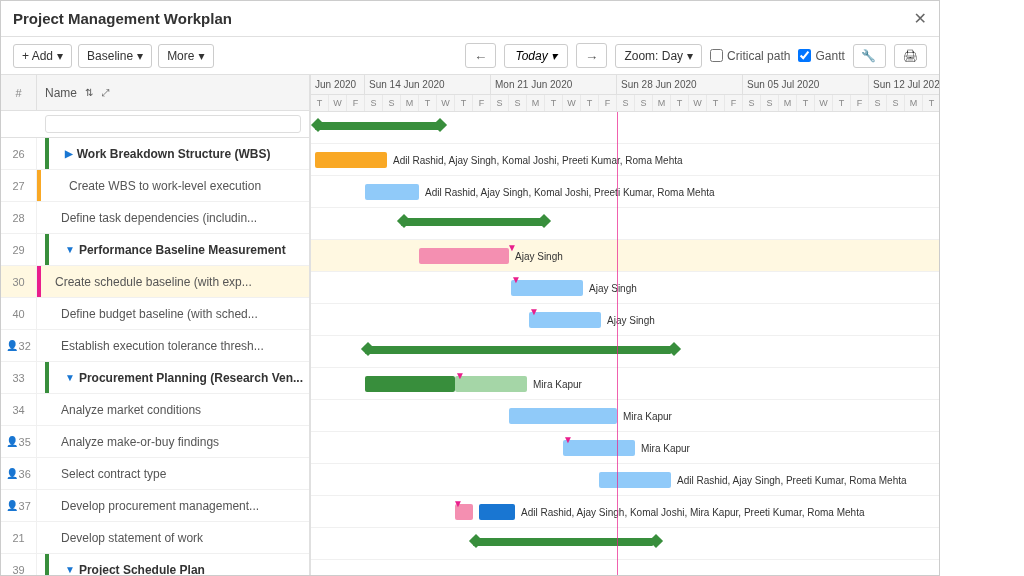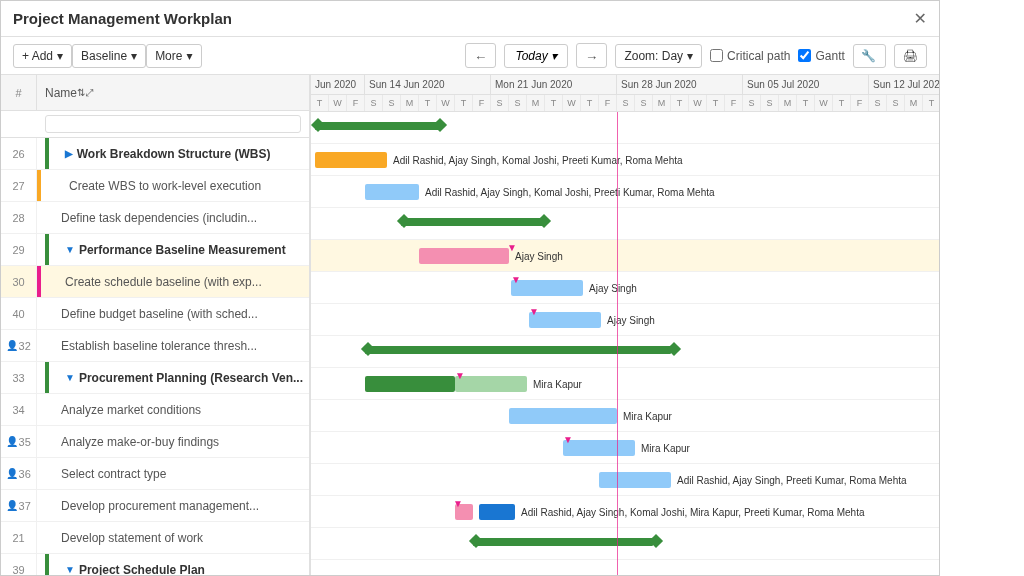--- a/index.html
+++ b/index.html
@@ -14,21 +14,21 @@
       background: #fff;
     }
     .title-bar-title { font-size: 15px; font-weight: 600; color: #333; }
     .close-btn { cursor: pointer; font-size: 16px; color: #666; background: none; border: none; }
 
     
     .toolbar {
       display: flex; align-items: center; justify-content: space-between;
       padding: 6px 12px; border-bottom: 1px solid #e0e0e0; background: #fff;
     }
-    .toolbar-left { display: flex; align-items: center; }
+    .toolbar-left { display: flex; align-items: center; gap: 6px; }
     .toolbar-right { display: flex; align-items: center; gap: 8px; }
     .btn {
       display: flex; align-items: center; gap: 4px;
       padding: 4px 8px; border: 1px solid #ccc; border-radius: 3px;
       background: #fff; cursor: pointer; font-size: 12px; color: #333;
     }
     .nav-btn { padding: 4px 8px; border: 1px solid #ccc; border-radius: 3px; background: #fff; cursor: pointer; color: #555; }
     .today-btn { padding: 4px 10px; border: 1px solid #ccc; border-radius: 3px; background: #fff; cursor: pointer; font-size: 12px; font-style: italic; }
     .critical-path { display: flex; align-items: center; gap: 4px; font-size: 12px; color: #555; }
     .critical-path input[type=checkbox] { cursor: pointer; }
@@ -37,21 +37,21 @@
     
     .main { display: flex; flex: 1; overflow: hidden; }
 
     
     .task-list { width: 310px; min-width: 310px; border-right: 2px solid #e0e0e0; display: flex; flex-direction: column; overflow: hidden; }
     .task-list-header {
       display: flex; align-items: center; background: #f5f5f5;
       border-bottom: 1px solid #e0e0e0; height: 36px;
     }
     .col-hash { width: 36px; text-align: center; font-size: 11px; color: #888; border-right: 1px solid #e0e0e0; padding: 0 4px; flex-shrink: 0; height: 100%; display: flex; align-items: center; justify-content: center; }
-    .col-name { flex: 1; padding: 0 8px; font-size: 12px; color: #555; display: flex; align-items: center; gap: 0; }
+    .col-name { flex: 1; padding: 0 8px; font-size: 12px; color: #555; display: flex; align-items: center; gap: 8px; }
     .search-row { display: flex; align-items: center; padding: 4px 8px; border-bottom: 1px solid #e0e0e0; background: #fff; }
     .search-input { border: 1px solid #ddd; border-radius: 3px; padding: 2px 6px; font-size: 11px; width: 100%; outline: none; }
     .task-rows { flex: 1; overflow-y: auto; overflow-x: hidden; }
 
     .task-row {
       display: flex; align-items: center; height: 32px;
       border-bottom: 1px solid #f0f0f0;
       background: #fff;
     }
     .task-row.highlighted { background: #fff8e1; }
@@ -176,35 +176,35 @@
           <div style="width:4px;background:#388e3c;flex-shrink:0;height:100%;"></div>
           <div class="task-row-name bold">
             <span class="arrow-icon arrow-down">▼</span>
             Performance Baseline Measurement
           </div>
         </div>
 
         <div class="task-row highlighted">
           <div class="task-row-num">30</div>
           <div style="width:4px;background:#e91e8c;flex-shrink:0;height:100%;"></div>
-          <div class="task-row-name" style="padding-left:24px;">Create schedule baseline (with exp...</div>
+          <div class="task-row-name" style="padding-left:14px;">Create schedule baseline (with exp...</div>
         </div>
 
         <div class="task-row">
           <div class="task-row-num">40</div>
           <div style="width:4px;flex-shrink:0;height:100%;"></div>
           <div class="task-row-name" style="padding-left:20px;">Define budget baseline (with sched...</div>
         </div>
 
         <div class="task-row">
           <div class="task-row-num">
             <span style="color:#e53935;font-size:10px;">👤</span> 32
           </div>
           <div style="width:4px;flex-shrink:0;height:100%;"></div>
-          <div class="task-row-name" style="padding-left:20px;">Establish baseline tolerance thresh...</div>
+          <div class="task-row-name" style="padding-left:20px;">Establish execution tolerance thresh...</div>
         </div>
 
         <div class="task-row group">
           <div class="task-row-num">33</div>
           <div style="width:4px;background:#388e3c;flex-shrink:0;height:100%;"></div>
           <div class="task-row-name bold">
             <span class="arrow-icon arrow-down">▼</span>
             Procurement Planning (Research Ven...
           </div>
         </div>

